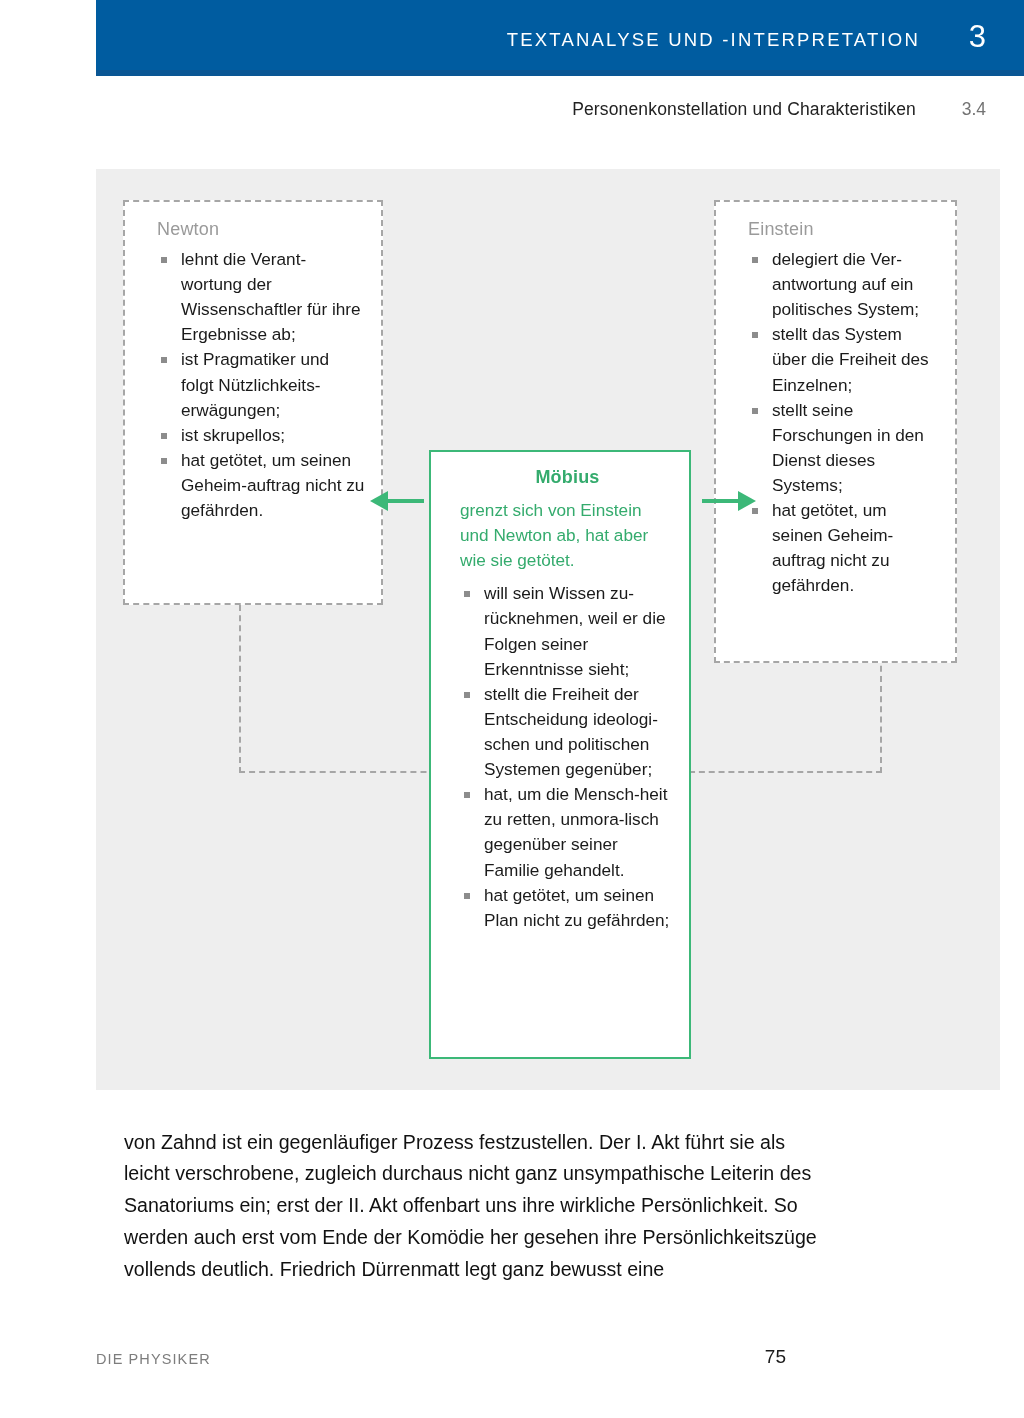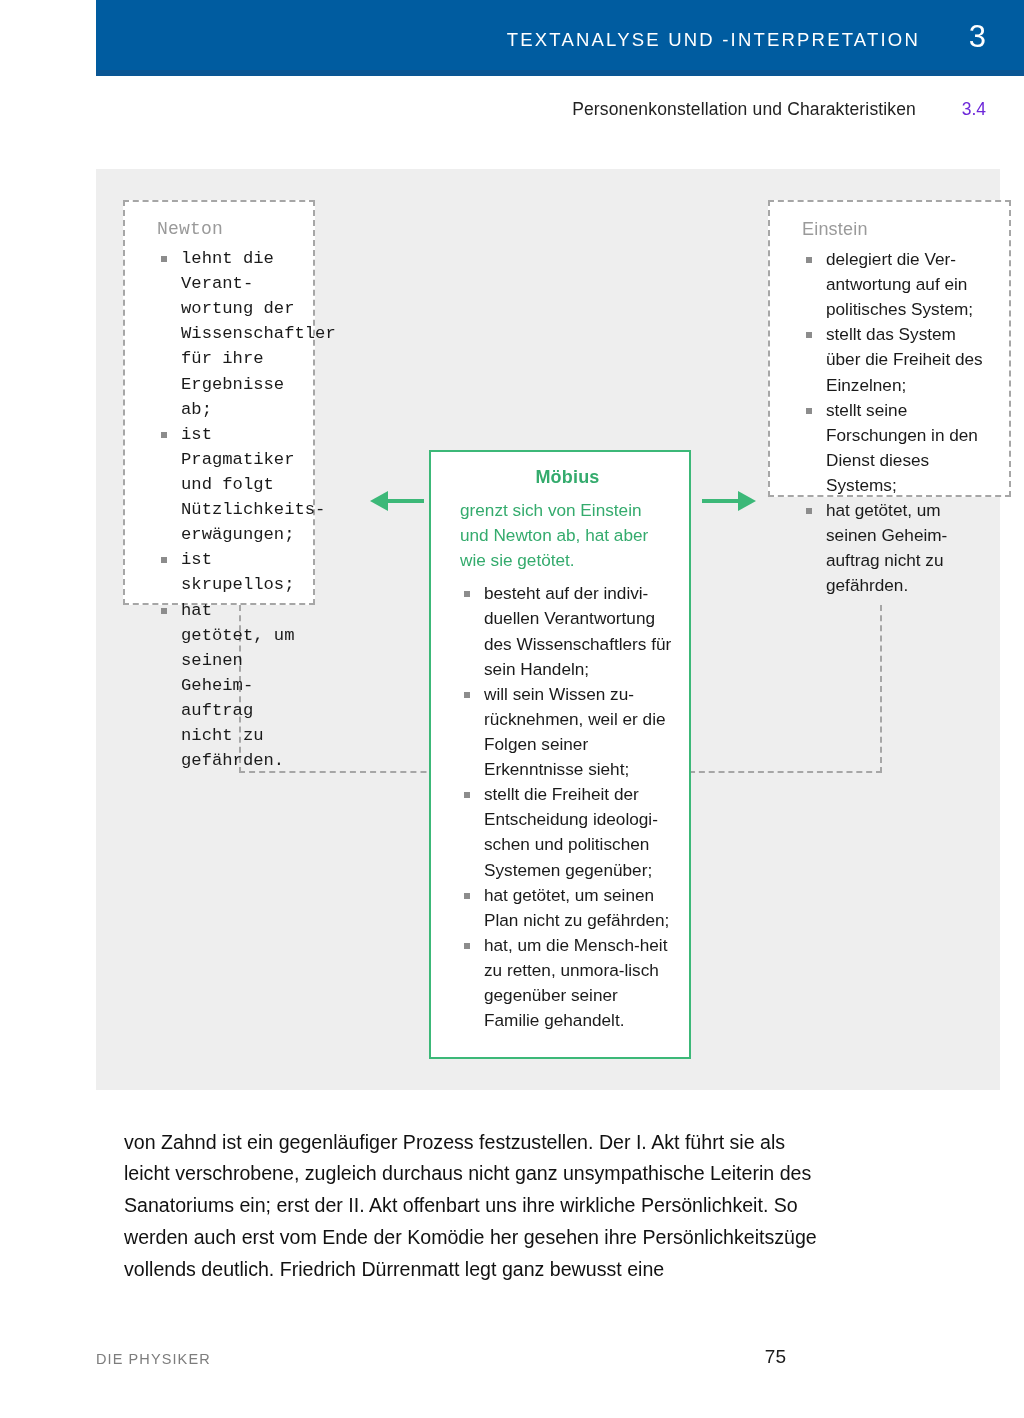--- a/index.html
+++ b/index.html
@@ -61,21 +61,21 @@
     align-items: flex-end;
     gap: 36px;
     white-space: nowrap;
   }
   #subheader-title {
     color: #222222;
     font-size: 17.5px;
     letter-spacing: 0.15px;
   }
   #subheader-number {
-    color: #6d28d9;
+    color: #737373;
     font-size: 17.5px;
     width: 34px;
     text-align: right;
   }
 
   
   #diagram-panel {
     position: absolute;
     left: 96px;
     top: 169px;
@@ -120,22 +120,22 @@
     border-top-width: 2.5px;
   }
 
   
   .person-box {
     position: absolute;
     border: 2.5px dashed #a6a6a6;
     background: #ffffff;
     padding: 17px 16px 14px 18px;
   }
-  #newton-box { left: 27px; top: 31px; width: 192px; height: 405px; font-family: Liberation Mono, monospace; }
-  #einstein-box { left: 672px; top: 31px; width: 243px; height: 297px; }
+  #newton-box { left: 27px; top: 31px; width: 260px; height: 405px; }
+  #einstein-box { left: 618px; top: 31px; width: 243px; height: 463px; }
 
   .person-name {
     color: #9a9a9a;
     font-size: 18px;
     margin: 0 0 7px 14px;
     letter-spacing: 0.2px;
   }
 
   ul.bullets {
     list-style: none;
@@ -259,25 +259,24 @@
       <li>stellt das System über die Freiheit des Einzelnen;</li>
       <li>stellt seine Forschungen in den Dienst dieses Systems;</li>
       <li>hat getötet, um seinen Geheim-auftrag nicht zu gefährden.</li>
     </ul>
   </div>
 
   <div id="moebius-box">
     <div id="moebius-name">Möbius</div>
     <div id="moebius-lead">grenzt sich von Einstein und Newton ab, hat aber wie sie getötet.</div>
     <ul class="bullets">
-      <li>besteht auf der indivi-duellen Verantwortung des Wissenschaftlers für sein Handeln;</li>
       <li>will sein Wissen zu-rücknehmen, weil er die Folgen seiner Erkenntnisse sieht;</li>
       <li>stellt die Freiheit der Entscheidung ideologi-schen und politischen Systemen gegenüber;</li>
+      <li>hat, um die Mensch-heit zu retten, unmora-lisch gegenüber seiner Familie gehandelt.</li>
       <li>hat getötet, um seinen Plan nicht zu gefährden;</li>
-      <li>hat, um die Mensch-heit zu retten, unmora-lisch gegenüber seiner Familie gehandelt.</li>
     </ul>
   </div>
 
   <svg class="arrow-svg" id="arrow-to-newton" width="58" height="30" viewBox="0 0 58 30">
     <line x1="56" y1="15" x2="16" y2="15" stroke="#3cb878" stroke-width="4"></line>
     <polygon points="2,15 20,5 20,25" fill="#3cb878"></polygon>
   </svg>
 
   <svg class="arrow-svg" id="arrow-to-einstein" width="58" height="30" viewBox="0 0 58 30">
     <line x1="2" y1="15" x2="42" y2="15" stroke="#3cb878" stroke-width="4"></line>

